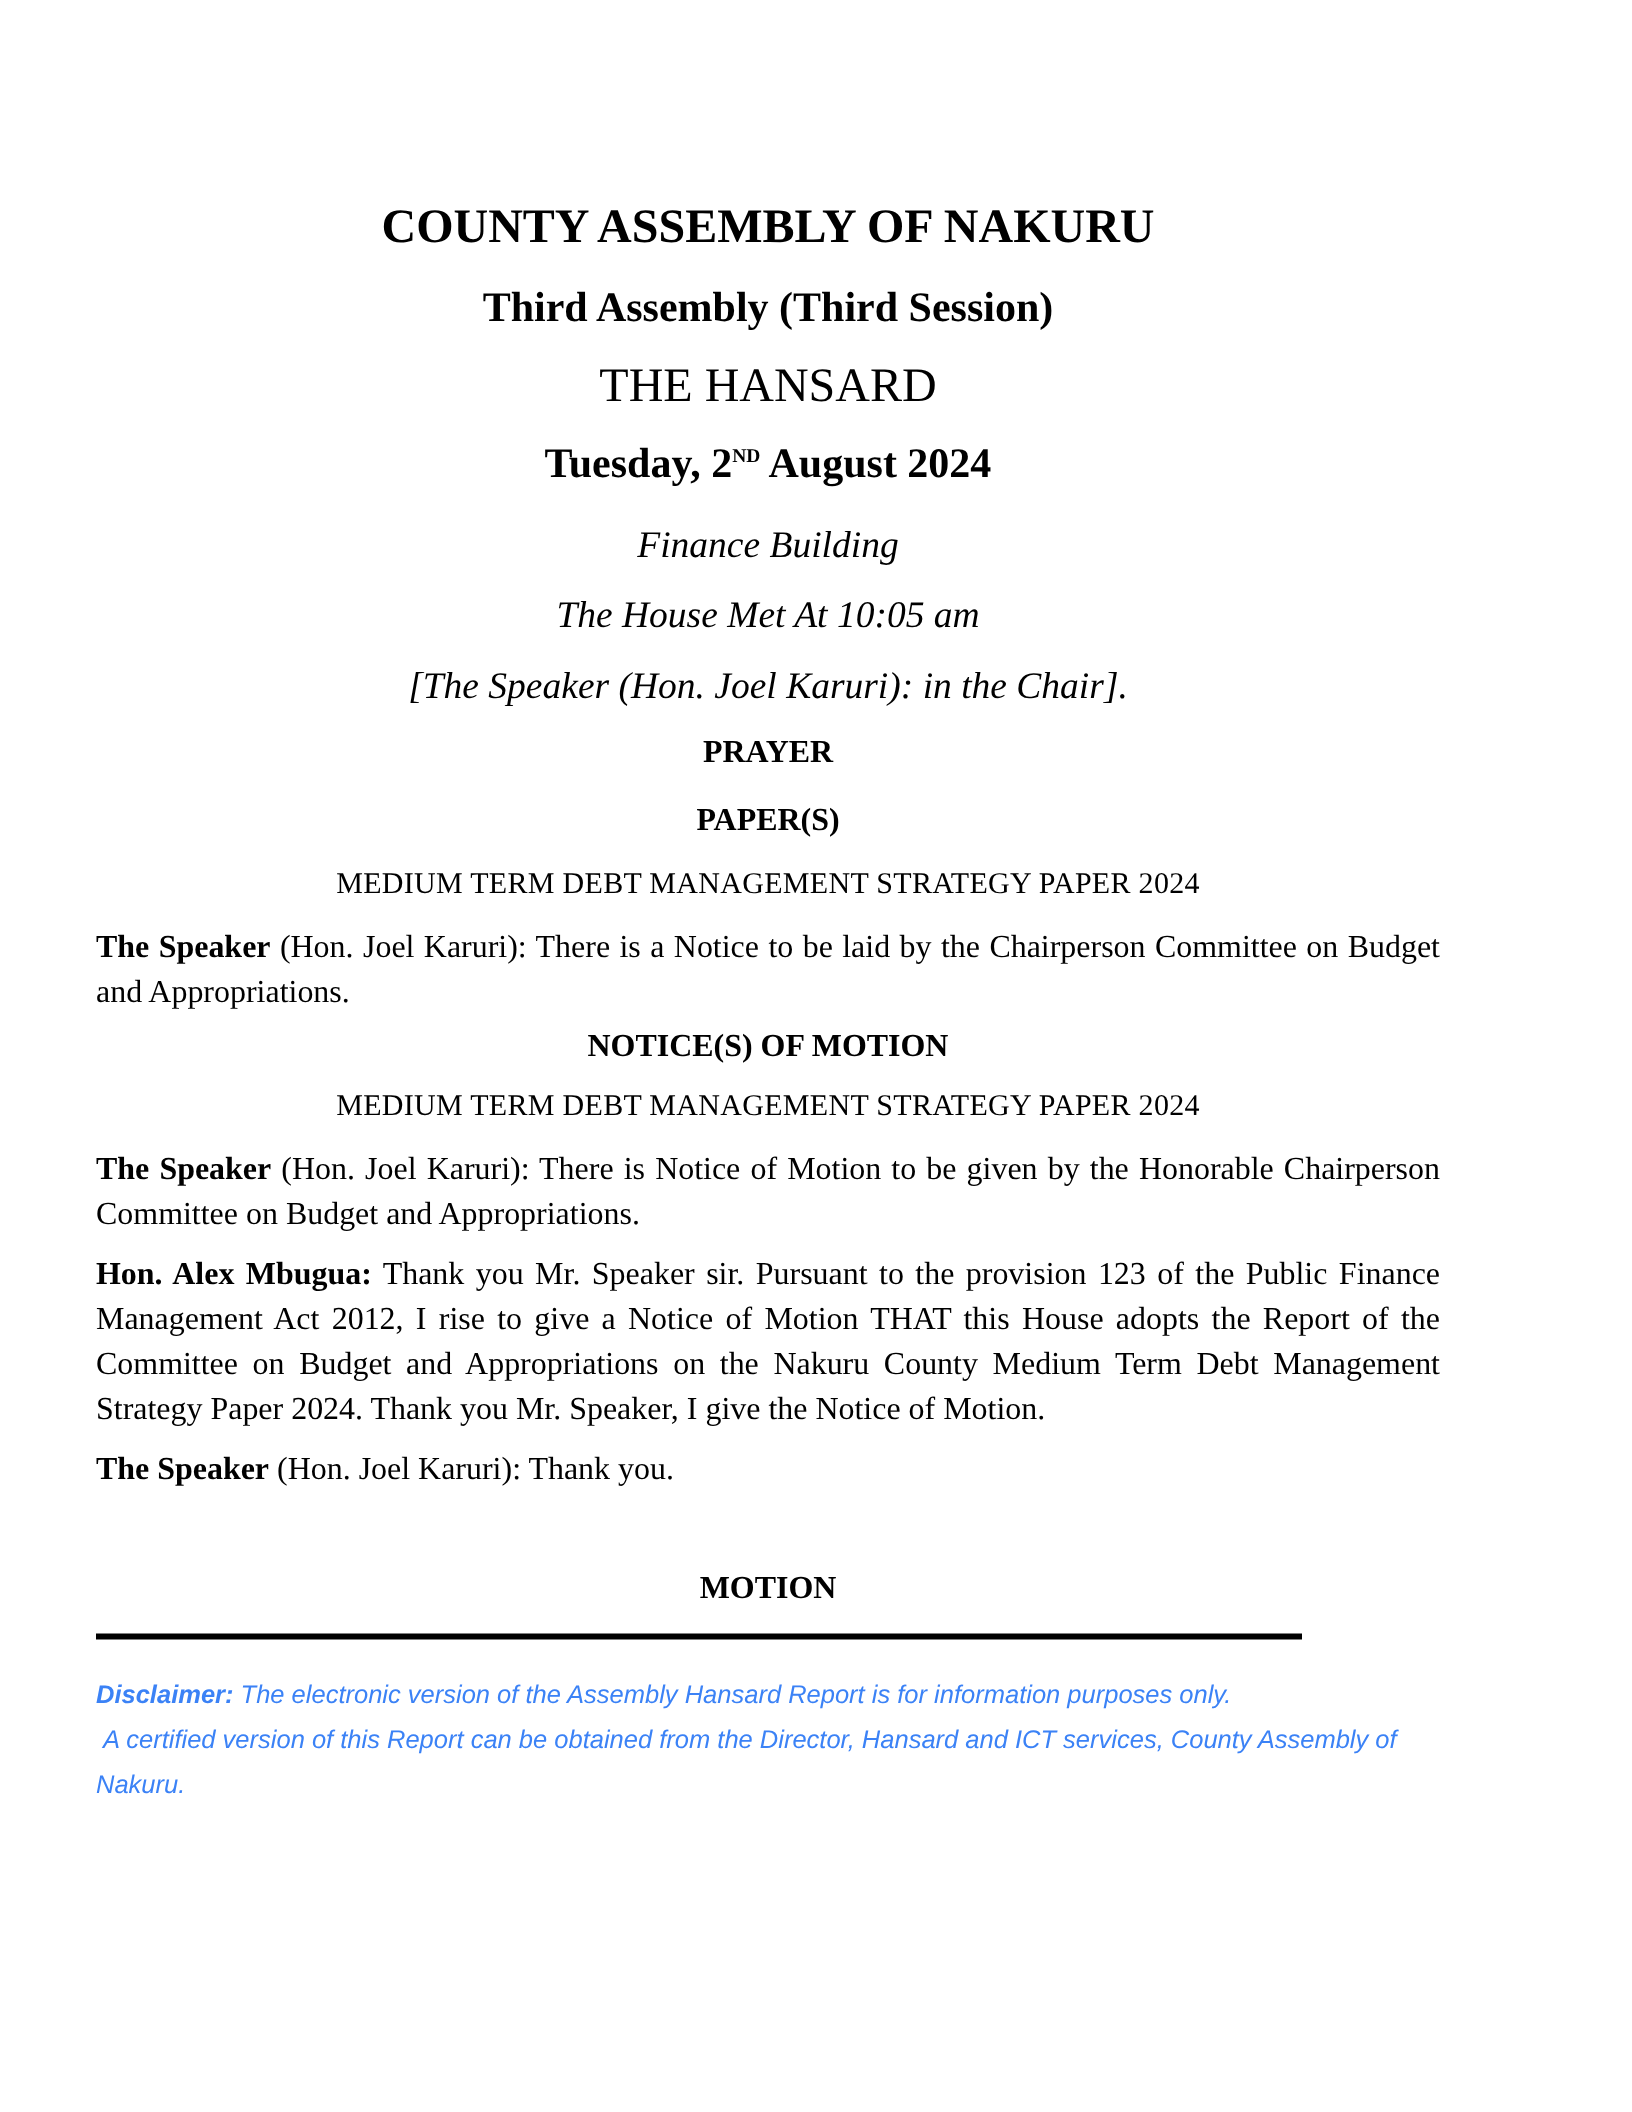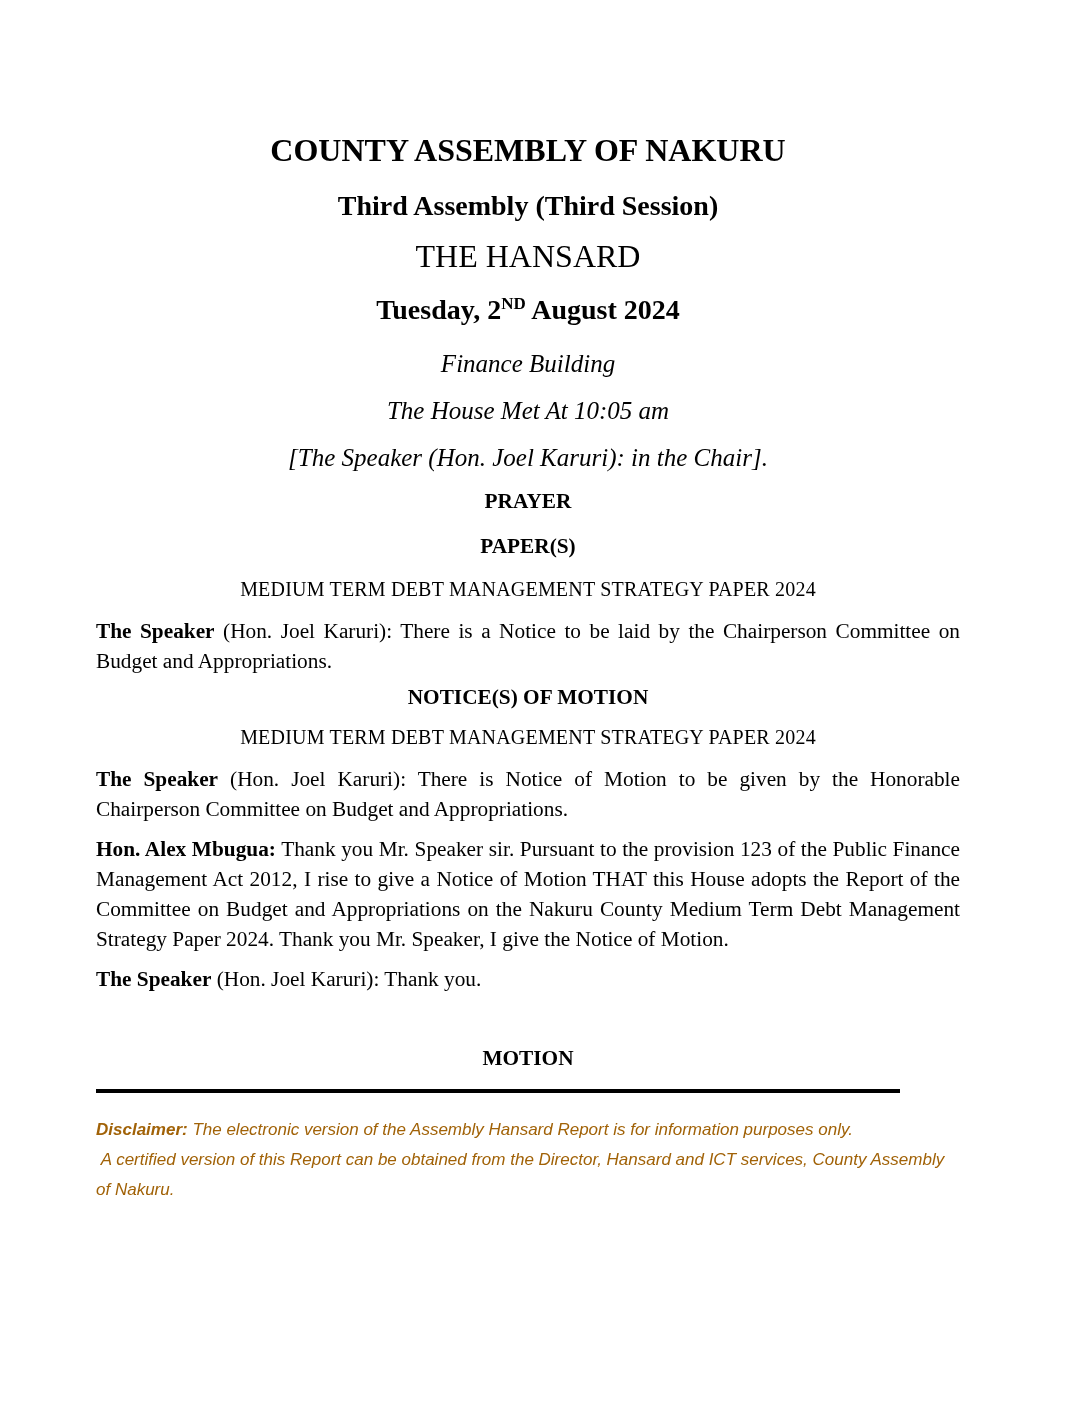--- a/index.html
+++ b/index.html
@@ -7,30 +7,30 @@
   body {
     width: 1088px;
     height: 1408px;
     font-family: "Liberation Serif", serif;
     color: #000000;
     overflow: hidden;
   }
   .page {
     width: 1088px;
     height: 1408px;
-    padding: 133px 128px 0 96px;
+    padding: 133px 128px 0 64px;
     background: #ffffff;
   }
   .c { text-align: center; }
 
   .h-title   { font-size: 32px; font-weight: 700; line-height: 34px; margin-bottom: 24px; }
   .h-hansard { font-size: 32px; font-weight: 400; line-height: 34px; margin-bottom: 22px; }
   .h-session { font-size: 28px; font-weight: 700; line-height: 30px; margin-bottom: 18px; }
   .h-date    { font-size: 28px; font-weight: 700; line-height: 30px; margin-bottom: 25px; }
-  .h-date sup { font-size: 17px; line-height: 0; vertical-align: super; }
+  .h-date sup { font-size: 13px; line-height: 0; vertical-align: super; }
 
   .it { font-size: 25px; font-style: italic; line-height: 27px; }
   .venue { margin-bottom: 20px; }
   .met   { margin-bottom: 20px; }
   .chair { margin-bottom: 19px; }
 
   .heading { font-size: 21.3px; font-weight: 700; line-height: 23px; }
   .heading.prayer  { margin-bottom: 22px; }
   .heading.papers  { margin-bottom: 20px; }
   .heading.notices { margin-bottom: 17px; }
@@ -52,21 +52,21 @@
     height: 4px;
     width: 804px;
     background: #000000;
     margin-bottom: 22px;
   }
   .disclaimer {
     font-family: "Liberation Sans", sans-serif;
     font-style: italic;
     font-size: 17px;
     line-height: 30px;
-    color: #a16207;
+    color: #3b82f6;
   }
   .disclaimer .dlabel { font-weight: 700; }
   .disclaimer .pre { white-space: pre-wrap; }
 </style>
 </head>
 <body>
 
 <div class="page">
 
   <header>

